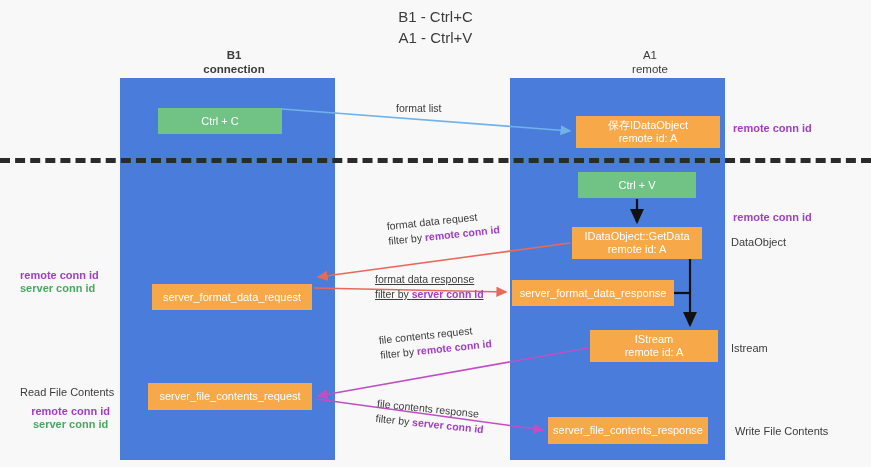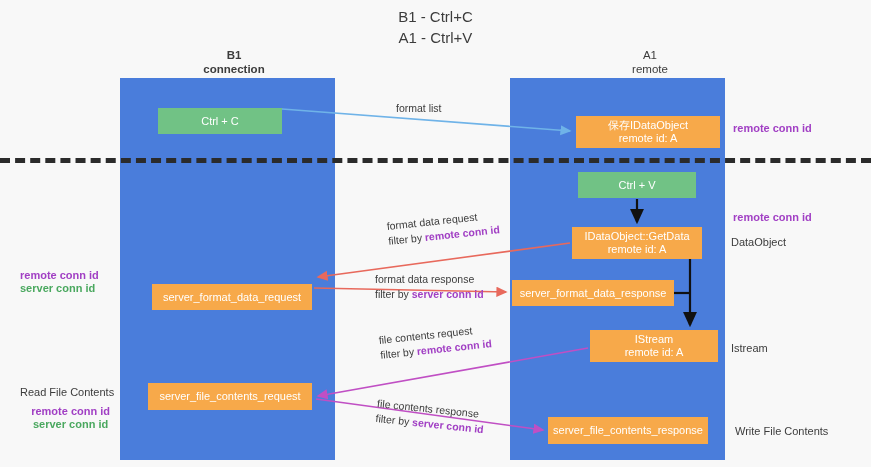--- a/index.html
+++ b/index.html
@@ -109,21 +109,21 @@
     white-space: nowrap;
   }
 
   #e-formatlist { left: 396px; top: 101px; }
 
   #e-fdreq {
     left: 386px; top: 219px;
     transform: rotate(-6deg);
     transform-origin: left top;
   }
-  #e-fdresp { left: 375px; top: 272px; }
+  #e-fdresp { left: 375px; top: 272px; text-decoration: underline; }
   #e-fcreq {
     left: 378px; top: 333px;
     transform: rotate(-6deg);
     transform-origin: left top;
   }
   #e-fcresp {
     left: 378px; top: 396px;
     transform: rotate(6deg);
     transform-origin: left top;
   }

